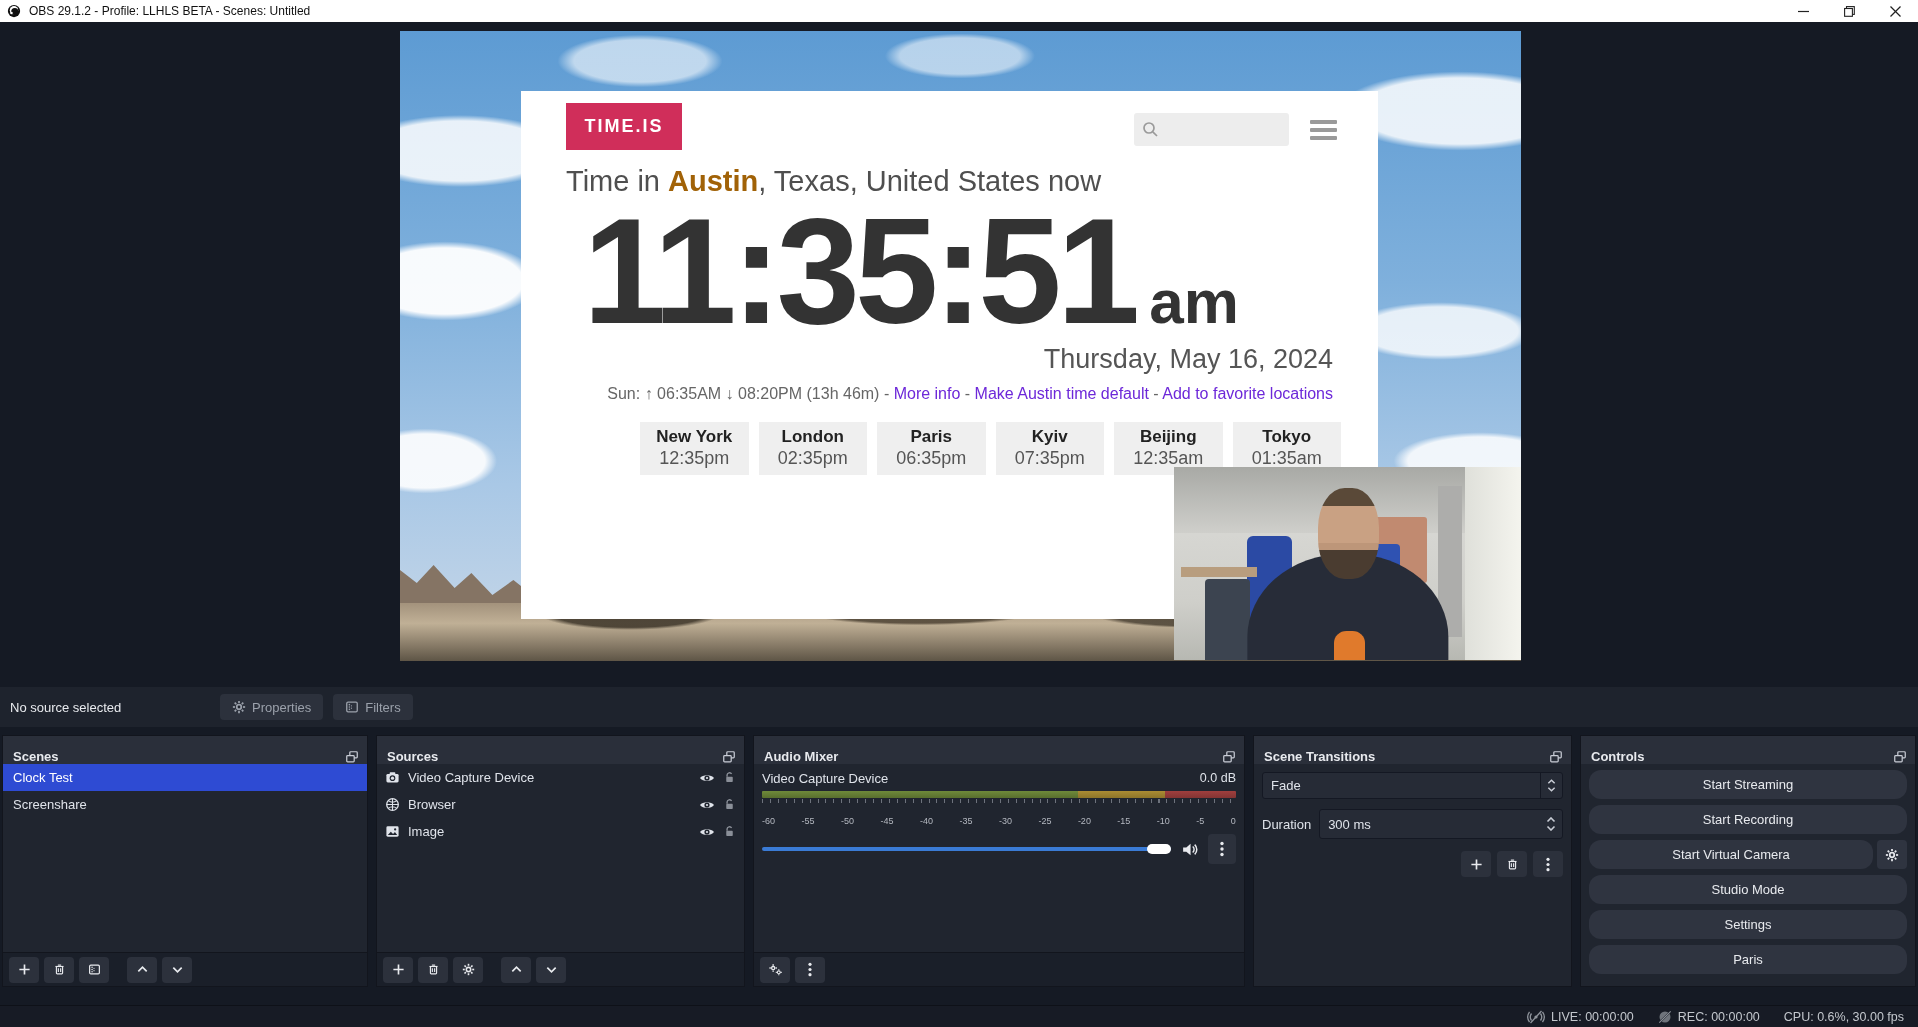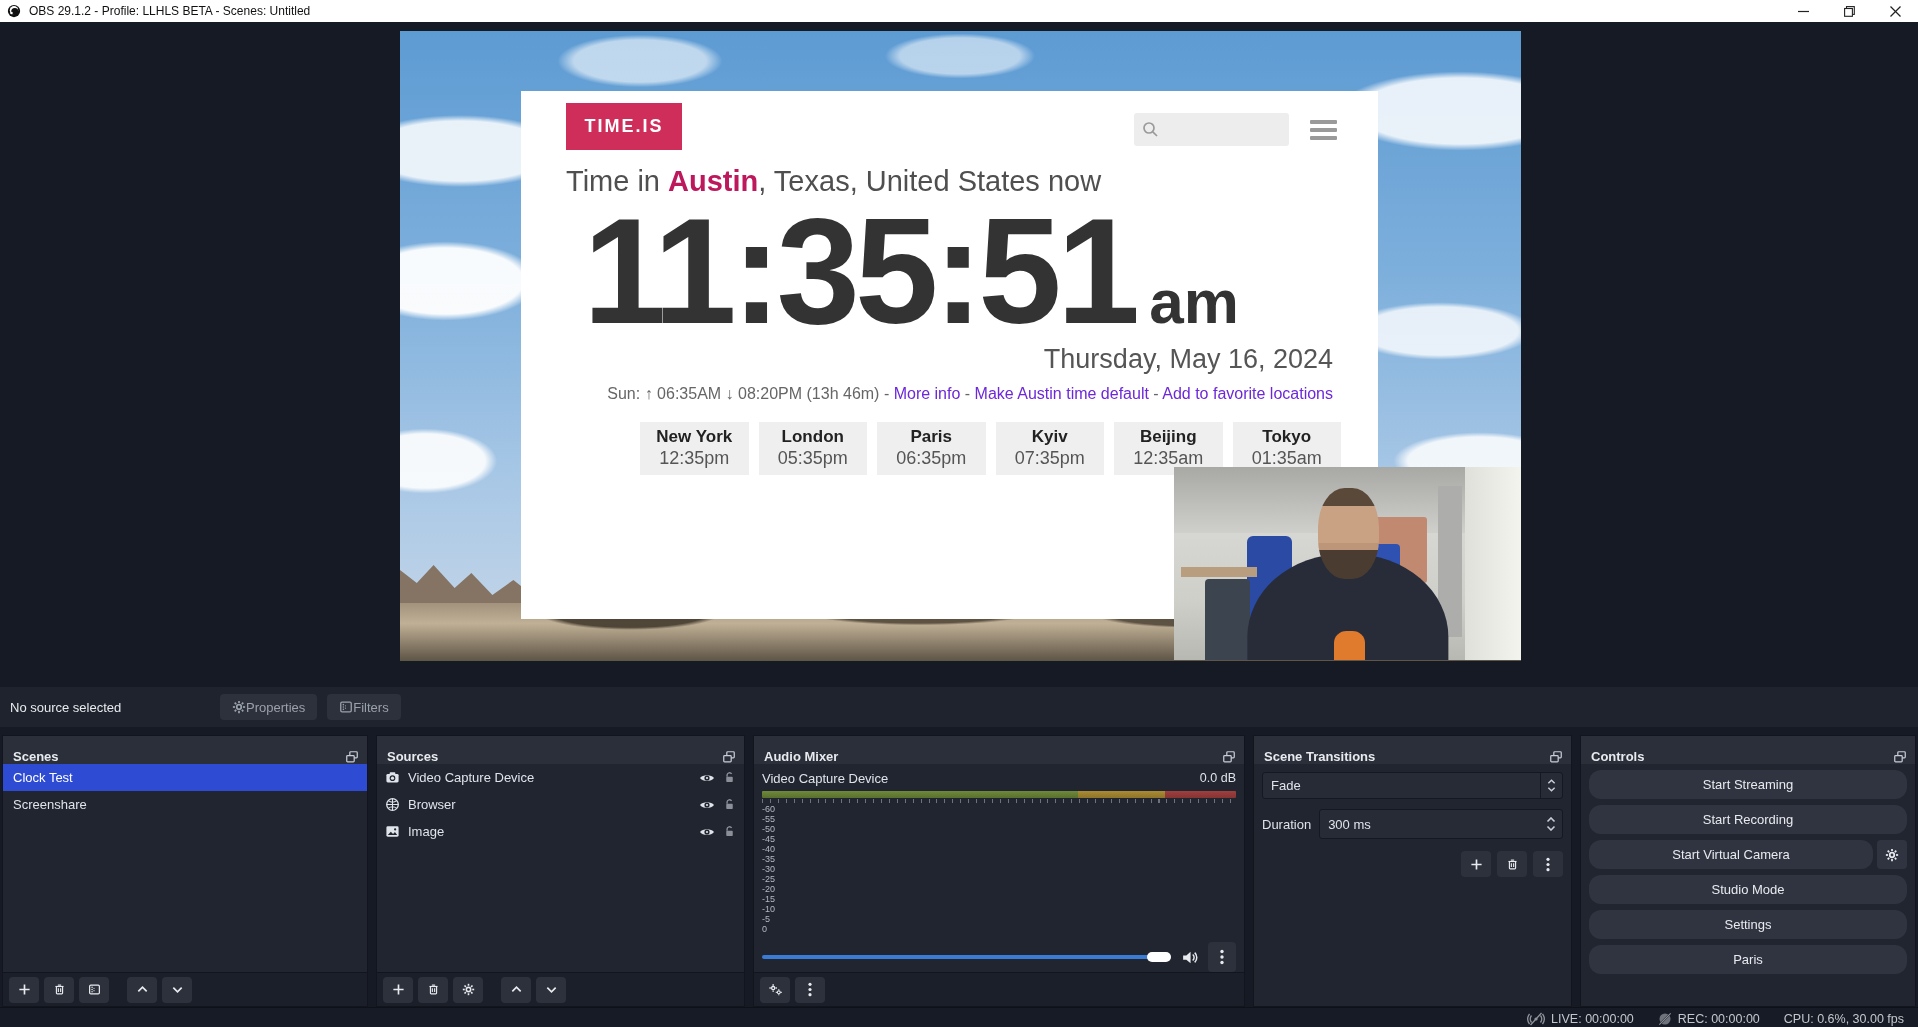--- a/index.html
+++ b/index.html
@@ -47,21 +47,21 @@
   .timeis { position:absolute; left:121px; top:60px; width:857px; height:528px; background:#ffffff; color:#333; }
   .ti-logo { position:absolute; left:45px; top:12px; width:116px; height:47px; background:#d02e5a;
     display:flex; align-items:center; justify-content:center; color:#fff; font-weight:bold;
     font-size:18px; letter-spacing:2px; }
   .ti-search { position:absolute; left:613px; top:22px; width:155px; height:33px; background:#ededed;
     border-radius:3px; display:flex; align-items:center; padding-left:8px; }
   .ti-burger { position:absolute; left:789px; top:29px; width:27px; height:20px;
     display:flex; flex-direction:column; justify-content:space-between; }
   .ti-burger span { display:block; height:4px; background:#9a9a9a; border-radius:1px; }
   .ti-heading { position:absolute; left:45px; top:74px; font-size:29px; color:#4f4f4f; }
-  .ti-heading b { color:#be185d; font-weight:bold; }
+  .ti-heading b { color:#a16207; font-weight:bold; }
   .ti-clockrow { position:absolute; left:62px; top:96px; display:flex; align-items:baseline; }
   .ti-clock { font-size:150px; line-height:1.12; font-weight:bold; color:#333; letter-spacing:-5px; }
   .ti-ampm { font-size:62px; font-weight:bold; color:#333; margin-left:14px; }
   .ti-date { position:absolute; right:45px; top:253px; font-size:27px; color:#555; }
   .ti-sun { position:absolute; right:45px; top:294px; font-size:16px; color:#666; white-space:nowrap; }
   .ti-sun a { color:#6d28d9; text-decoration-style:dashed;
     text-decoration-color:#b9b9b9; text-underline-offset:4px; }
   .ti-cities { position:absolute; left:119px; right:37px; top:331px; display:flex; gap:10px; }
   .ti-city { flex:1; background:#efefef; text-align:center; padding:5px 0 6px; }
   .ti-city .c-name { font-size:17px; font-weight:bold; color:#222; }
@@ -83,21 +83,21 @@
   .wc-torso { position:absolute; left:50%; transform:translateX(-50%); bottom:-3%; width:58%; height:58%;
     background:#272c38; border-radius:48% 48% 6% 6% / 74% 74% 6% 6%; }
   .wc-head { position:absolute; left:41.5%; top:11%; width:17.5%; height:47%; border-radius:44%;
     background:linear-gradient(180deg,#5a4938 0 20%,#c9a183 20% 60%,#bd9679 60% 68%,#4a3c30 68% 100%); }
   .wc-logo { position:absolute; left:46%; bottom:0; width:9%; height:15%; background:#e07a2c; border-radius:40% 40% 0 0; }
 
   
   .srcbar { flex:0 0 40px; margin-top:8px; background:#1e232d; display:flex; align-items:center; padding-left:10px; }
   .src-status { font-size:13px; color:#e8eaee; width:210px; }
   .bar-btn { height:26px; background:#2c313c; border-radius:4px; display:flex; align-items:center;
-    gap:0; padding:0 12px; margin-right:10px; color:#9ba1ab; font-size:13px; }
+    gap:6px; padding:0 12px; margin-right:10px; color:#9ba1ab; font-size:13px; }
 
   
   .docks { display:flex; gap:8px; padding:0 2px; margin-top:8px; flex:0 0 252px; }
   .dock { background:#20252f; border:1px solid #12151d; display:flex; flex-direction:column; }
   .d-scenes { width:366px; } .d-sources { width:369px; } .d-mixer { width:492px; }
   .d-trans { width:319px; } .d-controls { width:336px; }
   .dock-header { flex:0 0 28px; background:#2a2f3a; display:flex; align-items:flex-end;
     padding:0 8px 0 10px; }
   .dock-title { font-size:13px; font-weight:bold; color:#e8eaee; flex:1; }
   .dock-body { flex:1; position:relative; overflow:hidden; }
@@ -119,21 +119,21 @@
   
   .mix-body { padding:7px 8px 0 8px; }
   .mix-row1 { display:flex; font-size:13px; color:#dfe3ea; }
   .mix-row1 .db { margin-left:auto; font-size:12.5px; }
   .meter { margin-top:5px; height:7px; display:flex; border-radius:1px; overflow:hidden; }
   .m-green { width:66.7%; background:linear-gradient(180deg,#6f8a3a,#596f2e); }
   .m-yellow { width:18.3%; background:linear-gradient(180deg,#ab8c33,#8d7429); }
   .m-red { width:15%; background:linear-gradient(180deg,#a03f3e,#833433); }
   .tickmarks { height:4px; margin-top:1px;
     background-image:repeating-linear-gradient(90deg,#6d727c 0 1px,transparent 1px 7.93px); }
-  .ticklabels { display:flex; justify-content:space-between; font-size:9px; color:#b4b8c0; margin-top:1px;flex-direction:column; }
+  .ticklabels { display:flex; justify-content:space-between; font-size:9px; color:#b4b8c0; margin-top:13px; }
   .vol-row { display:flex; align-items:center; margin-top:8px; gap:10px; }
   .vol-track { flex:1; height:4px; background:#3a7bd5; border-radius:2px; position:relative; }
   .vol-handle { position:absolute; right:0; top:-3px; width:24px; height:10px; background:#fff; border-radius:5px; }
   .mix-kebab { width:28px; height:30px; background:#2c313c; border-radius:4px;
     display:flex; align-items:center; justify-content:center; }
 
   
   .trans-body { padding:8px; }
   .combo { height:27px; background:#262b36; border:1px solid #141823; border-radius:3px;
     display:flex; align-items:center; }
@@ -230,21 +230,21 @@
         </div>
         <div class="ti-date">Thursday, May 16, 2024</div>
         <div class="ti-sun"><span>Sun: ↑ 06:35AM ↓ 08:20PM (13h 46m) - </span><a>More info</a><span> - </span><a>Make Austin time default</a><span> - </span><a>Add to favorite locations</a></div>
         <div class="ti-cities">
           <div class="ti-city">
               <div class="c-name">New York</div>
               <div class="c-time">12:35pm</div>
             </div>
           <div class="ti-city">
               <div class="c-name">London</div>
-              <div class="c-time">05:35pm</div>
+              <div class="c-time">02:35pm</div>
             </div>
           <div class="ti-city">
               <div class="c-name">Paris</div>
               <div class="c-time">06:35pm</div>
             </div>
           <div class="ti-city">
               <div class="c-name">Kyiv</div>
               <div class="c-time">07:35pm</div>
             </div>
           <div class="ti-city">

